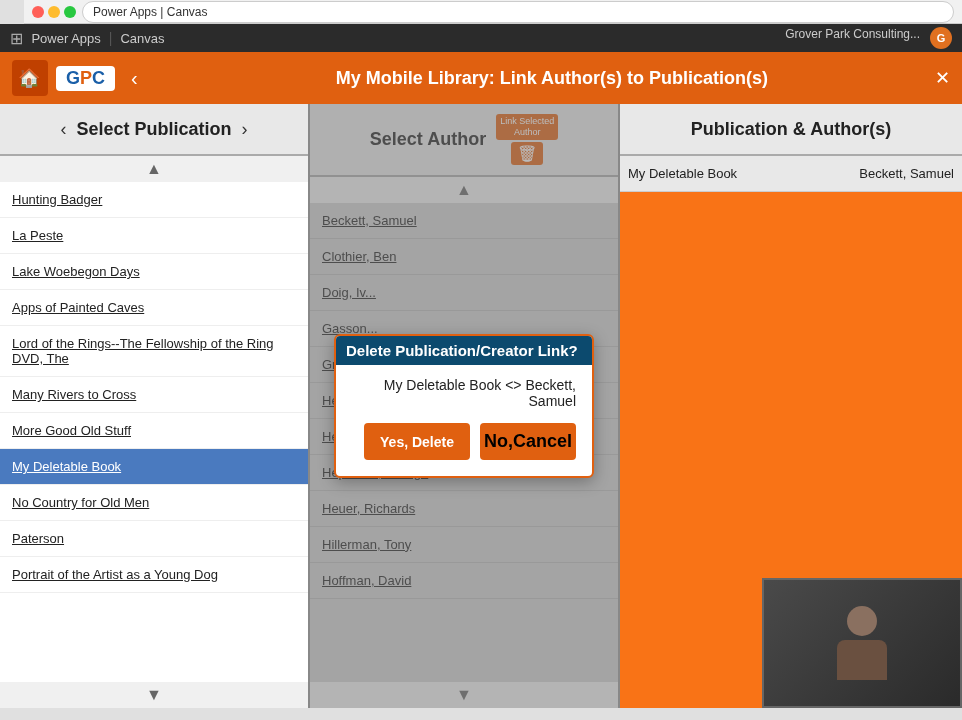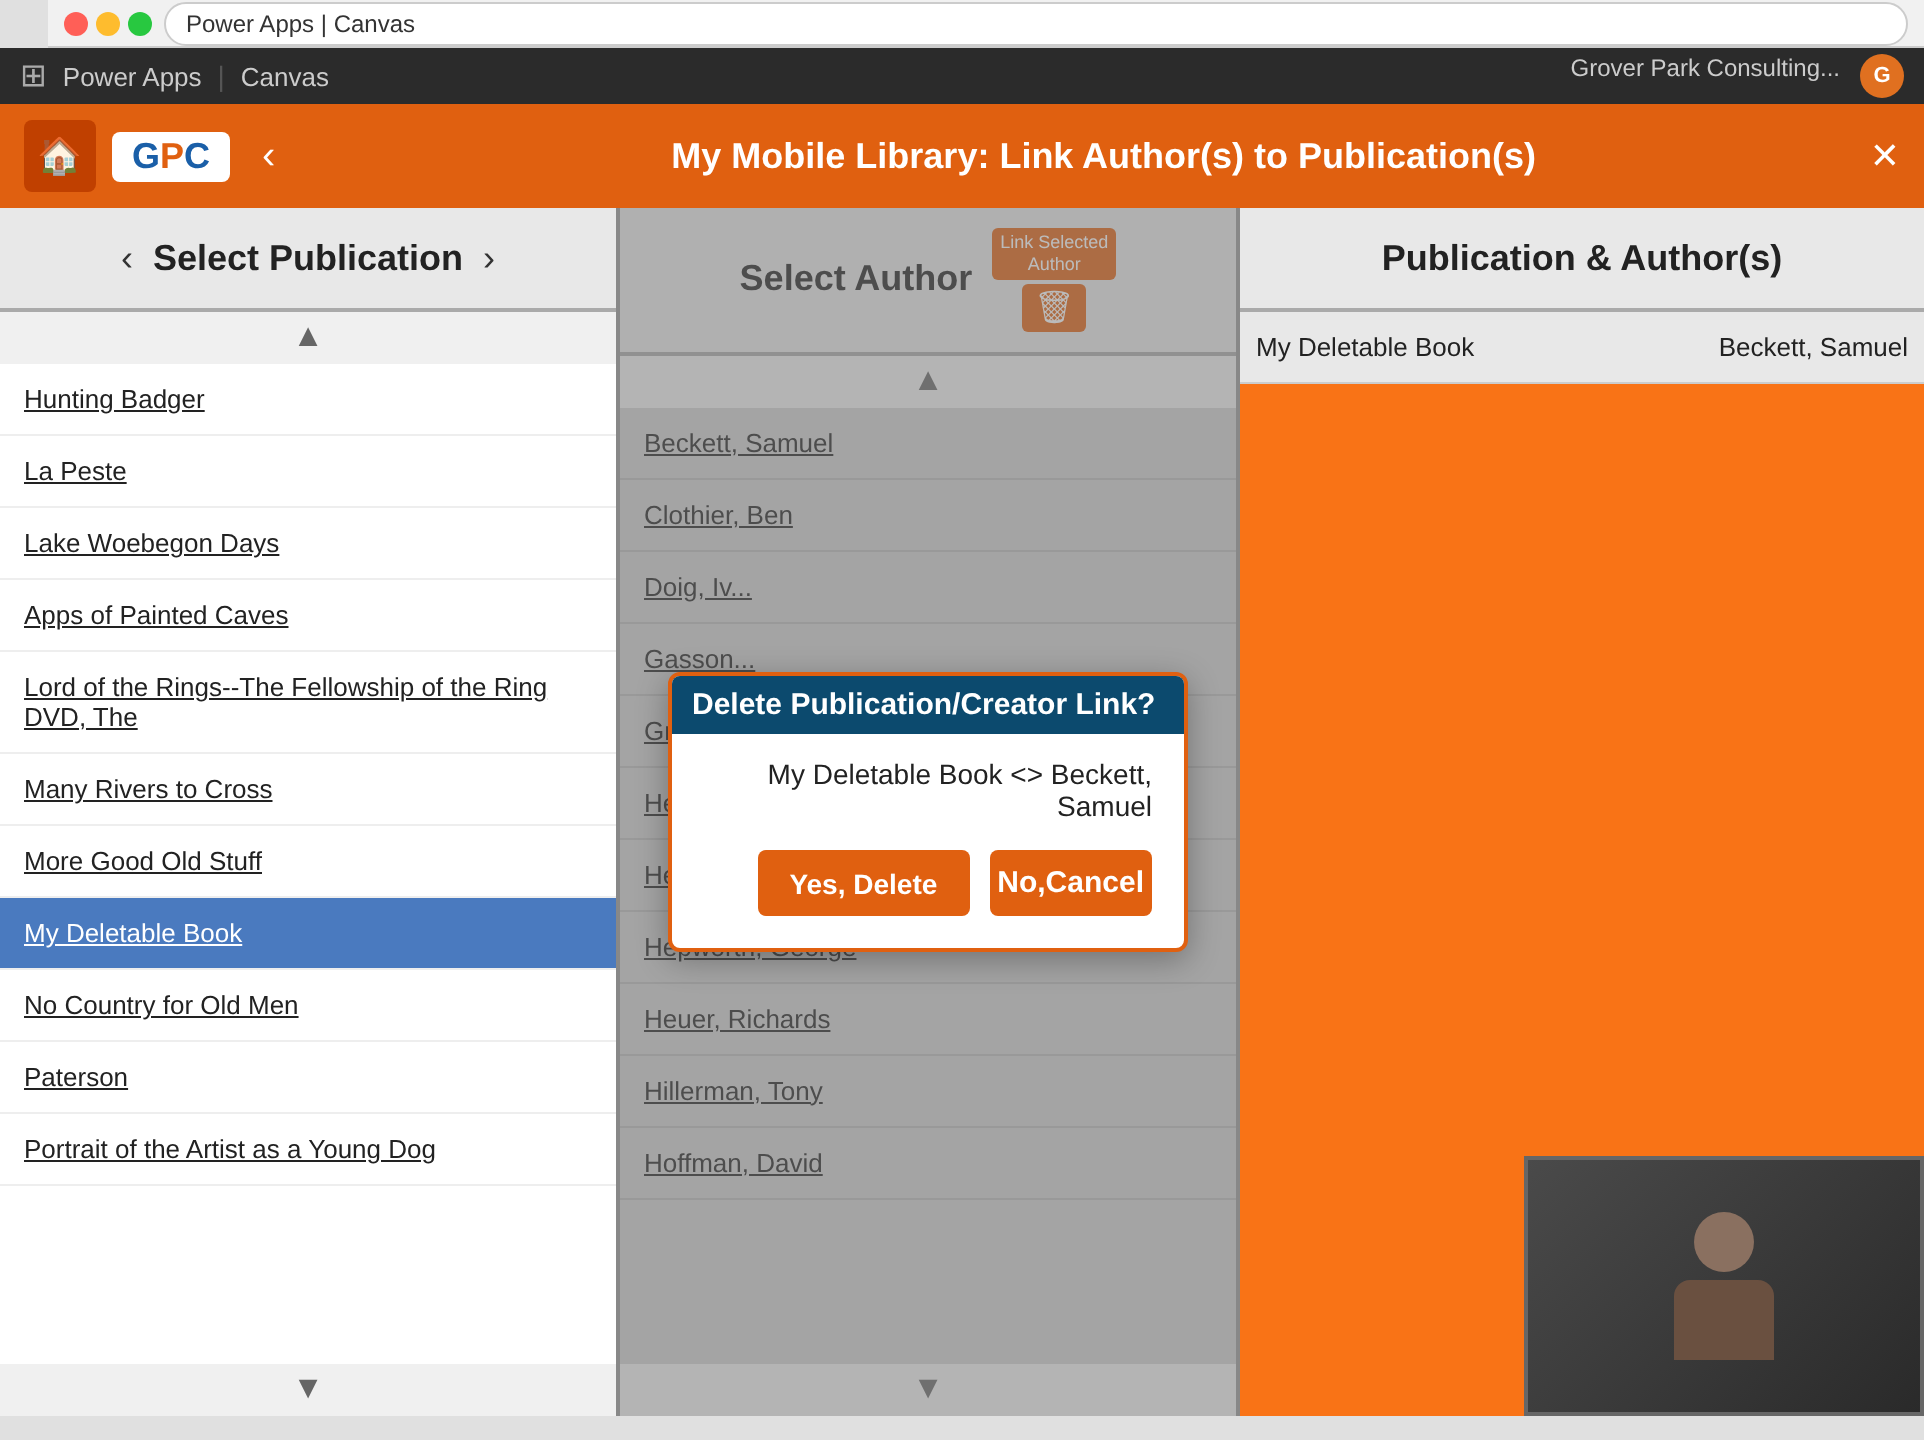--- a/index.html
+++ b/index.html
@@ -259,25 +259,25 @@
       color: white;
       border: none;
       border-radius: 4px;
       padding: 8px 16px;
       font-size: 14px;
       font-weight: bold;
       cursor: pointer;
     }
     .btn-no-cancel {
       background: #e06010;
-      color: #ffffff;
+      color: #000000;
       border: none;
       border-radius: 4px;
       padding: 8px 4px;
-      font-size: 15px;
+      font-size: 18px;
       font-weight: bold;
       cursor: pointer;
     }
 
     
     .webcam-box {
       position: absolute;
       bottom: 0;
       right: 0;
       width: 200px;

